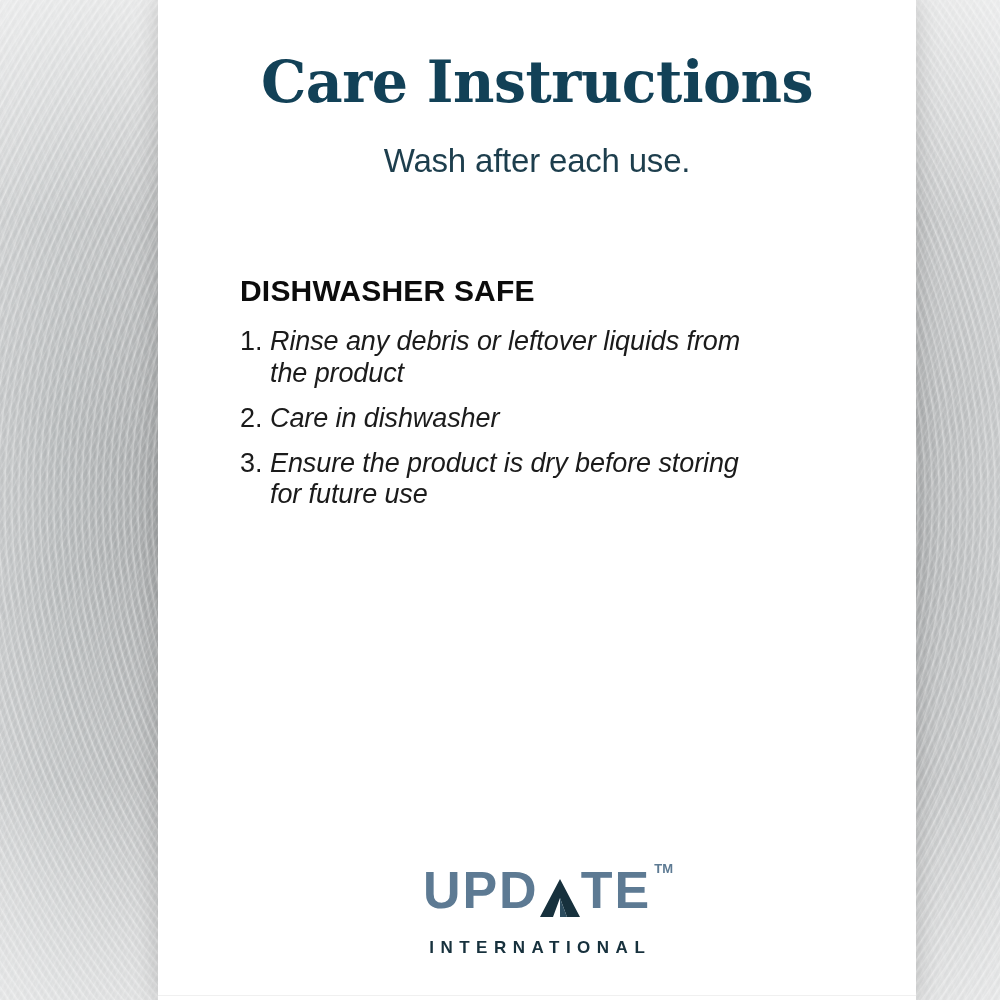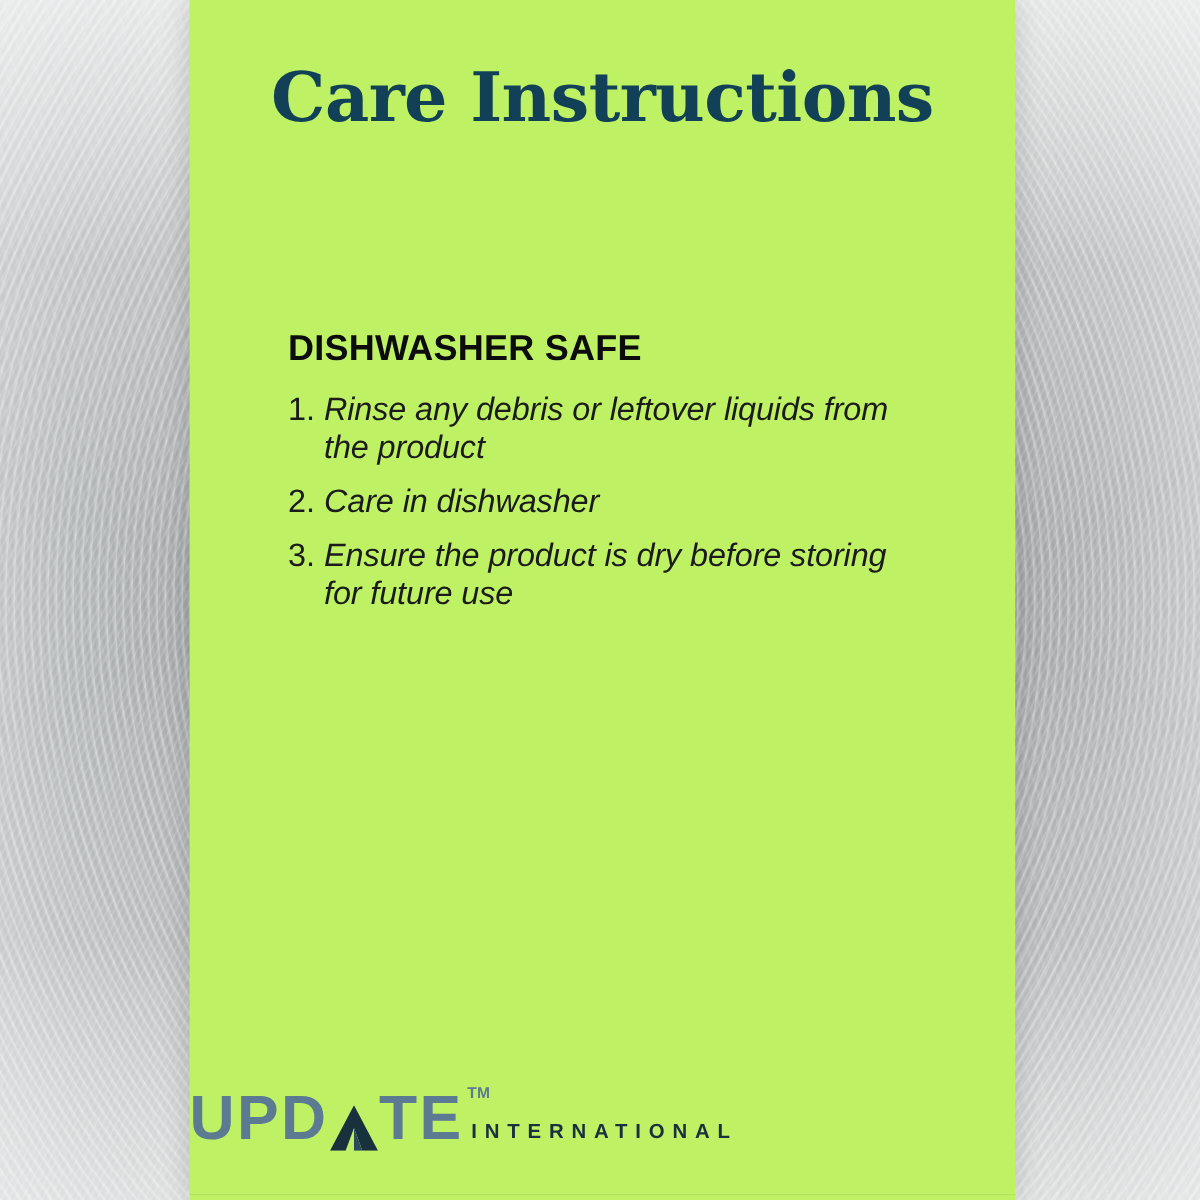--- a/index.html
+++ b/index.html
@@ -60,22 +60,22 @@
   .metal-sheen{
     position:absolute; inset:0;
     background:
       linear-gradient(180deg, rgba(255,255,255,.55) 0%, rgba(255,255,255,0) 22%,
                               rgba(255,255,255,0) 78%, rgba(255,255,255,.45) 100%);
   }
 
   
   #card{
     position:absolute;
-    left:158px; top:0; width:688px; height:1000px;
-    background:#bef264;
+    left:158px; top:0; width:758px; height:1000px;
+    background:#ffffff;
     box-shadow:0 0 22px rgba(0,0,0,.17);
   }
   #card::after{ 
     content:""; position:absolute; left:0; right:0; bottom:4px; height:1px;
     background:rgba(0,0,0,.06);
   }
 
   .inner{ position:relative; width:100%; height:100%; }
 
   
@@ -123,21 +123,21 @@
     flex:0 0 auto;
     min-width:30px;
     text-align:left;
     color:#1b1b1b;
   }
   .step-text{ flex:1 1 auto;font-style:italic; }
 
   
   .logo{
     position:absolute; left:0; right:0; bottom:42px;
-    display:flex; flex-direction:row; align-items:center;
+    display:flex; flex-direction:column; align-items:center;
   }
   .logo-word{
     position:relative;
     display:flex; align-items:flex-end;
     line-height:1;
   }
   .logo-main{
     font-size:52px;
     font-weight:700;
     letter-spacing:2px;
@@ -180,20 +180,21 @@
   <div class="metal-rings-r"></div>
   <div class="metal-fibres"></div>
   <div class="metal-fibres2"></div>
   <div class="metal-sheen"></div>
 
   <div id="card">
     <div class="inner">
 
       <h1 class="title">Care Instructions</h1>
 
+      <p class="subtitle">Wash after each use.</p>
 
       <h2 class="section-heading">DISHWASHER SAFE</h2>
 
       <ol class="steps">
         <li class="step">
           <span class="step-num">1.</span>
           <span class="step-text">Rinse any debris or leftover liquids from the product</span>
         </li>
         <li class="step">
           <span class="step-num">2.</span>

